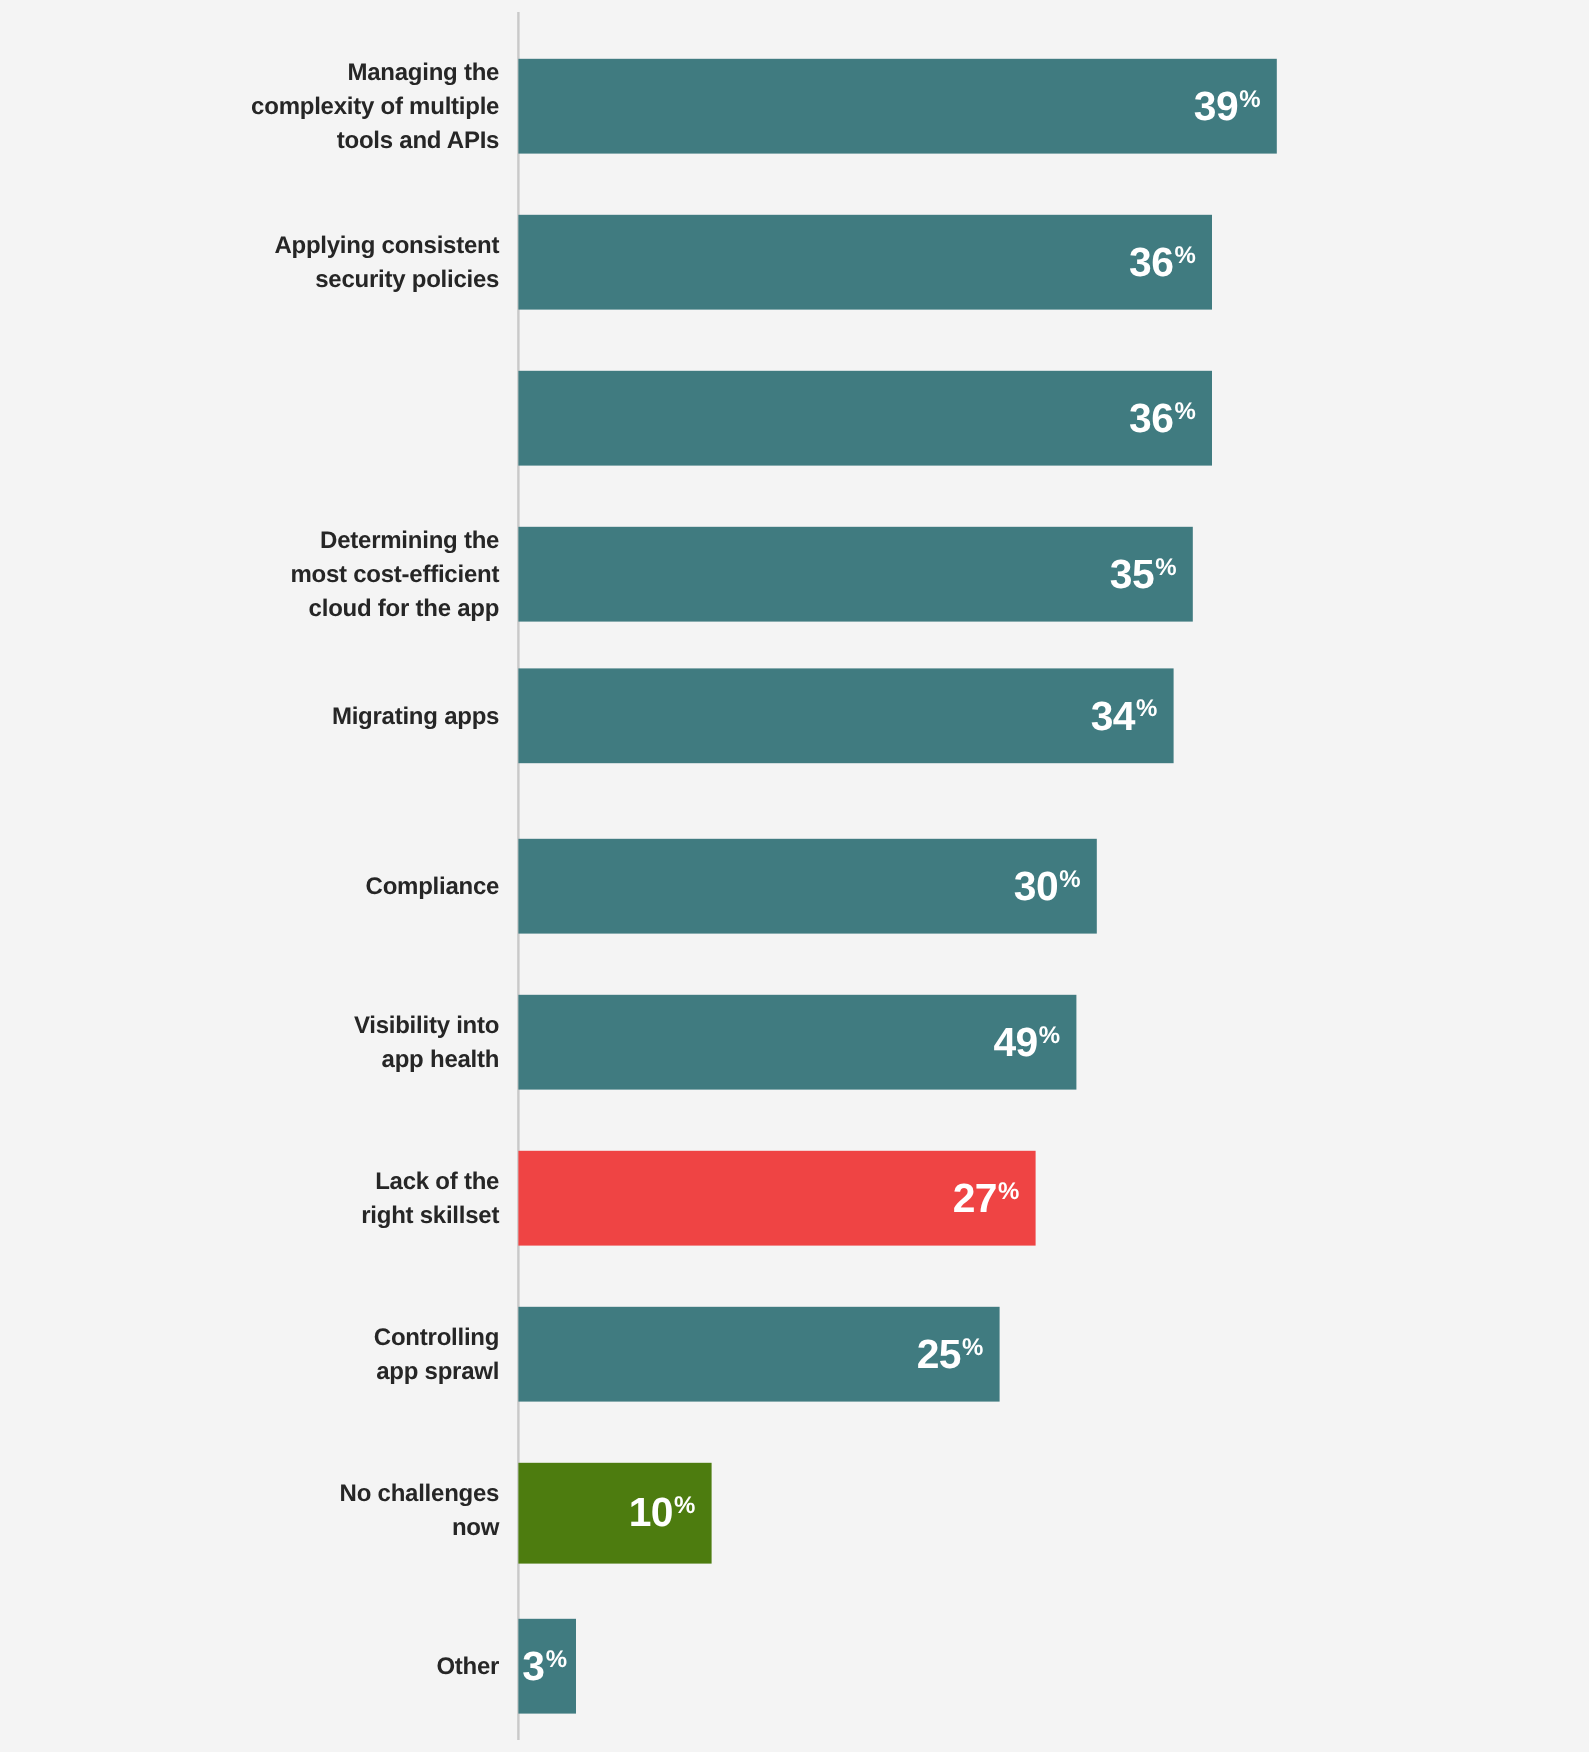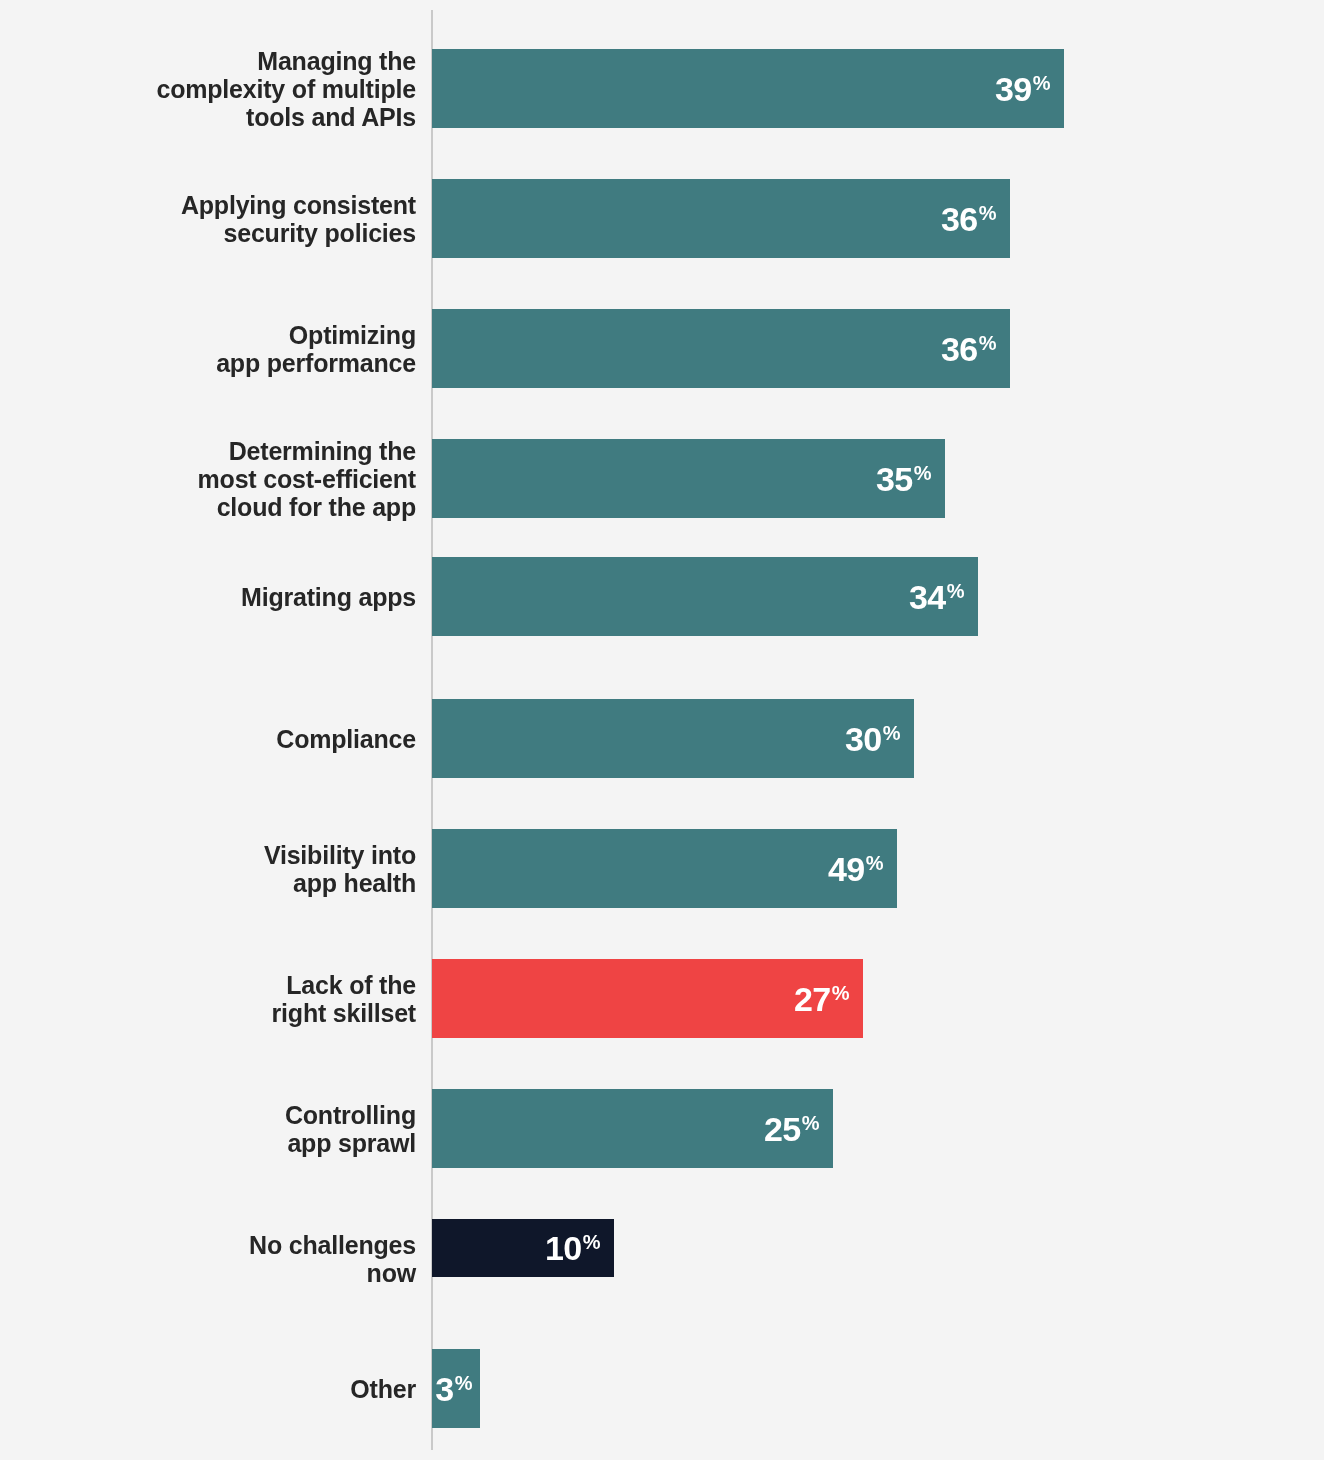--- a/index.html
+++ b/index.html
@@ -40,21 +40,21 @@
     width: 1324px;
     height: 79px;
   }
   .cat-label {
     position: absolute;
     right: 908px; 
     top: 50%;
     transform: translateY(-50%);
     width: 330px;
     text-align: right;
-    font-size: 25px;
+    font-size: 20px;
     font-weight: 700;
     line-height: 28px;
     color: #262626;
     letter-spacing: -0.2px;
     white-space: pre-line;
   }
   .bar {
     position: absolute;
     left: 432px;
     top: 0;
@@ -113,34 +113,32 @@
         <div class="cat-label">Applying consistent
 security policies</div>
         <div class="bar" style="width: 578px; background: rgb(64, 123, 128); height: 79px;">
           <div class="bar-value">
             <span class="num">36</span>
             <span class="pct">%</span>
           </div>
         </div>
       </div>
       <div class="bar-row" style="top: 309px;">
-        <div class="cat-label">Optimizing
-app performance</div>
         <div class="bar" style="width: 578px; background: rgb(64, 123, 128); height: 79px;">
           <div class="bar-value">
             <span class="num">36</span>
             <span class="pct">%</span>
           </div>
         </div>
       </div>
       <div class="bar-row" style="top: 439px; border-radius: 14px;">
         <div class="cat-label">Determining the
 most cost-efficient
 cloud for the app</div>
-        <div class="bar" style="width: 513px; background: rgb(64, 123, 128); height: 79px;">
+        <div class="bar" style="width: 562px; background: rgb(64, 123, 128); height: 79px;">
           <div class="bar-value">
             <span class="num">35</span>
             <span class="pct">%</span>
           </div>
         </div>
       </div>
       <div class="bar-row" style="top: 557px;">
         <div class="cat-label">Migrating apps</div>
         <div class="bar" style="width: 546px; background: rgb(64, 123, 128); height: 79px;">
           <div class="bar-value">
@@ -184,21 +182,21 @@
         <div class="bar" style="width: 401px; background: rgb(64, 123, 128); height: 79px;">
           <div class="bar-value">
             <span class="num">25</span>
             <span class="pct">%</span>
           </div>
         </div>
       </div>
       <div class="bar-row" style="top: 1219px;">
         <div class="cat-label">No challenges
 now</div>
-        <div class="bar" style="width: 161px; background: #0f172a; height: 58px; padding-left: 21px;">
+        <div class="bar" style="width: 161px; background: #4d7c0f; height: 84px;">
           <div class="bar-value">
             <span class="num">10</span>
             <span class="pct">%</span>
           </div>
         </div>
       </div>
       <div class="bar-row" style="top: 1349px;">
         <div class="cat-label">Other</div>
         <div class="bar" style="width: 48px; background: rgb(64, 123, 128); height: 79px;">
           <div class="bar-value narrow">

